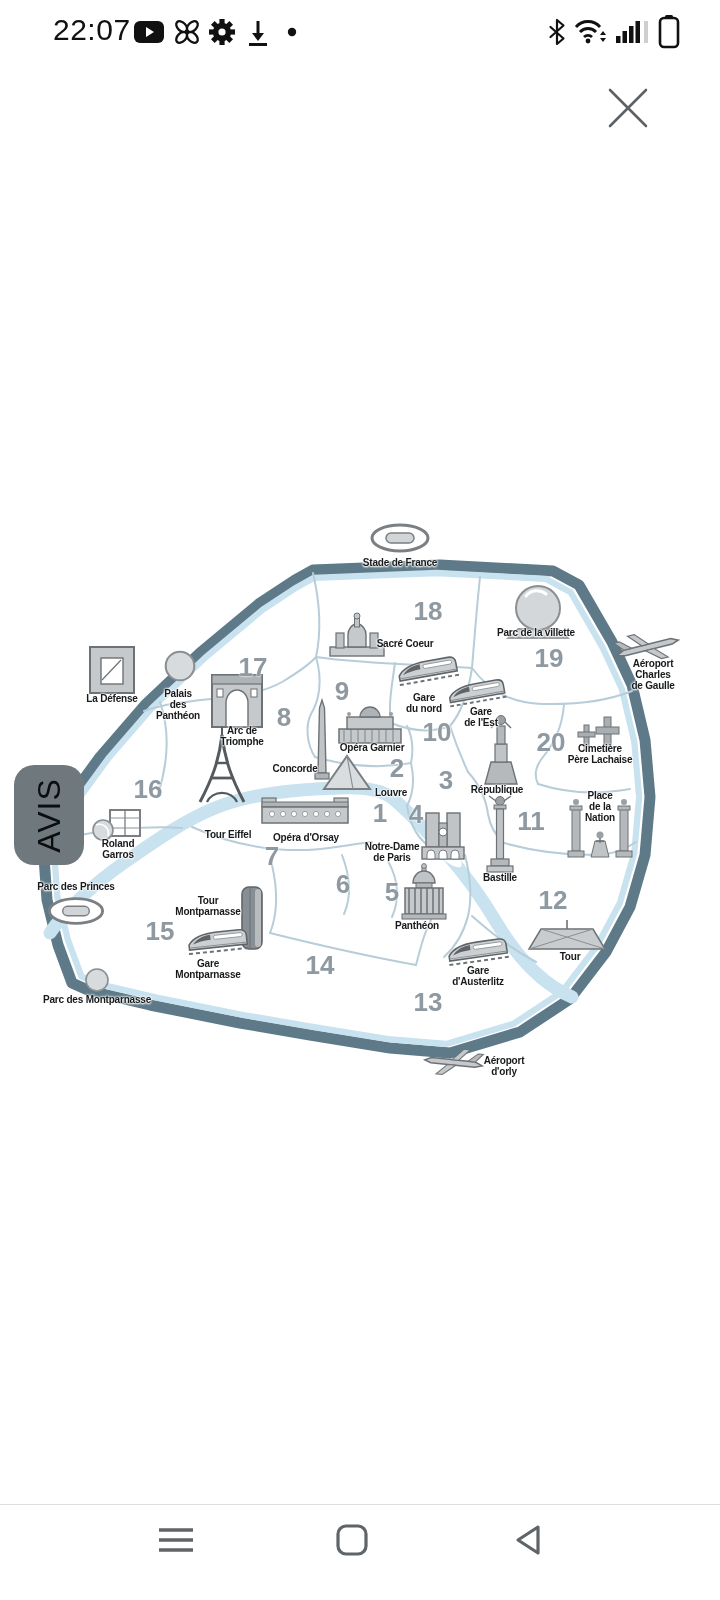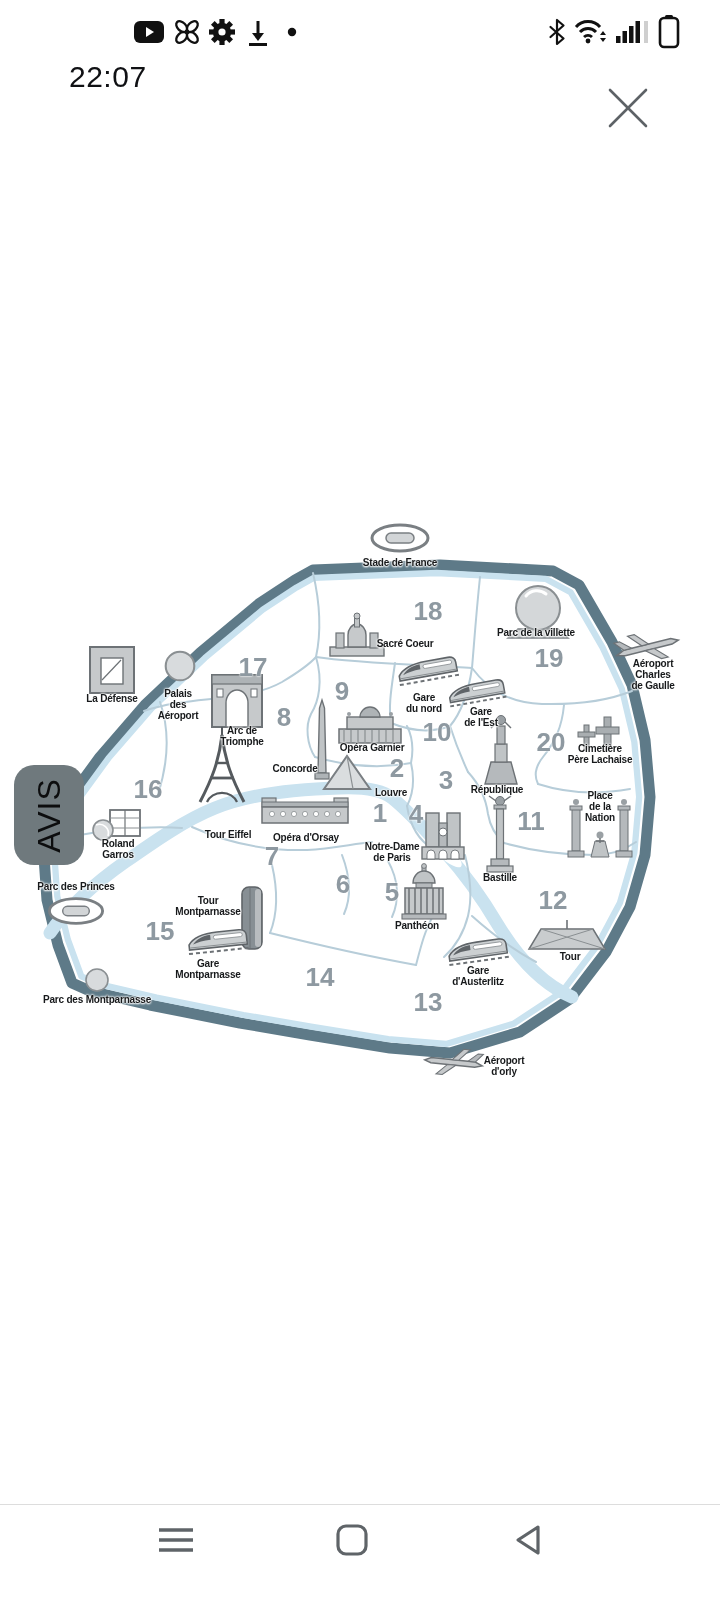--- a/index.html
+++ b/index.html
@@ -1,20 +1,20 @@
 <!DOCTYPE html>
 <html><head>
 <meta charset="utf-8">
 <style>
   html,body{margin:0;padding:0;}
   body{width:720px;height:1600px;background:#ffffff;position:relative;overflow:hidden;
        font-family:"Liberation Sans",sans-serif;-webkit-font-smoothing:antialiased;}
   
   .statusbar{position:absolute;left:0;top:0;width:720px;height:60px;}
-  .time{position:absolute;left:69px;top:13px;font-size:30px;font-weight:400;color:#101114;letter-spacing:0.5px;margin-top:47px;}
+  .time{position:absolute;left:53px;top:13px;font-size:30px;font-weight:400;color:#101114;letter-spacing:0.5px;}
   .sb-ic{position:absolute;top:0;}
   
   .close-btn{position:absolute;left:606px;top:86px;width:44px;height:44px;cursor:pointer;}
   
   .map{position:absolute;left:20px;top:505px;width:680px;height:575px;}
   .map svg.base{position:absolute;left:0;top:0;}
   .lm{position:absolute;transform:translate(-50%,-50%);font-weight:bold;font-size:10px;
       line-height:1.12;color:#17191b;text-align:center;white-space:pre-line;letter-spacing:-0.2px;
       text-shadow:0 0 2px #fff,0 0 2px #fff,0 0 3px #fff,0 1px 2px #fff;}
   .arr{position:absolute;transform:translate(-50%,-50%);font-weight:bold;font-size:26px;color:#8e99a1;
@@ -350,37 +350,37 @@
   <div class="arr" style="left:396px;top:309px">4</div>
   <div class="arr" style="left:372px;top:387px">5</div>
   <div class="arr" style="left:323px;top:379px">6</div>
   <div class="arr" style="left:252px;top:351px">7</div>
   <div class="arr" style="left:264px;top:212px">8</div>
   <div class="arr" style="left:322px;top:186px">9</div>
   <div class="arr" style="left:417px;top:227px">10</div>
   <div class="arr" style="left:511px;top:316px">11</div>
   <div class="arr" style="left:533px;top:395px">12</div>
   <div class="arr" style="left:408px;top:497px">13</div>
-  <div class="arr" style="left:300px;top:472px">14</div>
+  <div class="arr" style="left:300px;top:460px">14</div>
   <div class="arr" style="left:140px;top:426px">15</div>
   <div class="arr" style="left:128px;top:284px">16</div>
   <div class="arr" style="left:233px;top:162px">17</div>
   <div class="arr" style="left:408px;top:106px">18</div>
   <div class="arr" style="left:529px;top:153px">19</div>
   <div class="arr" style="left:531px;top:237px">20</div>
 
   <div class="lm" style="left:380px;top:58px">Stade de France</div>
   <div class="lm" style="left:385px;top:139px">Sacré Coeur</div>
   <div class="lm" style="left:516px;top:128px">Parc de la villette</div>
   <div class="lm" style="left:633px;top:170px">Aéroport
 Charles de Gaulle</div>
   <div class="lm" style="left:92px;top:194px">La Défense</div>
   <div class="lm" style="left:158px;top:200px">Palais
 des
-Aéroport</div>
+Panthéon</div>
   <div class="lm" style="left:222px;top:231px">Arc de
 Triomphe</div>
   <div class="lm" style="left:404px;top:198px">Gare
 du nord</div>
   <div class="lm" style="left:461px;top:212px">Gare
 de l'Est</div>
   <div class="lm" style="left:352px;top:243px">Opéra Garnier</div>
   <div class="lm" style="left:580px;top:249px">Cimetière
 Père Lachaise</div>
   <div class="lm" style="left:275px;top:264px">Concorde</div>

